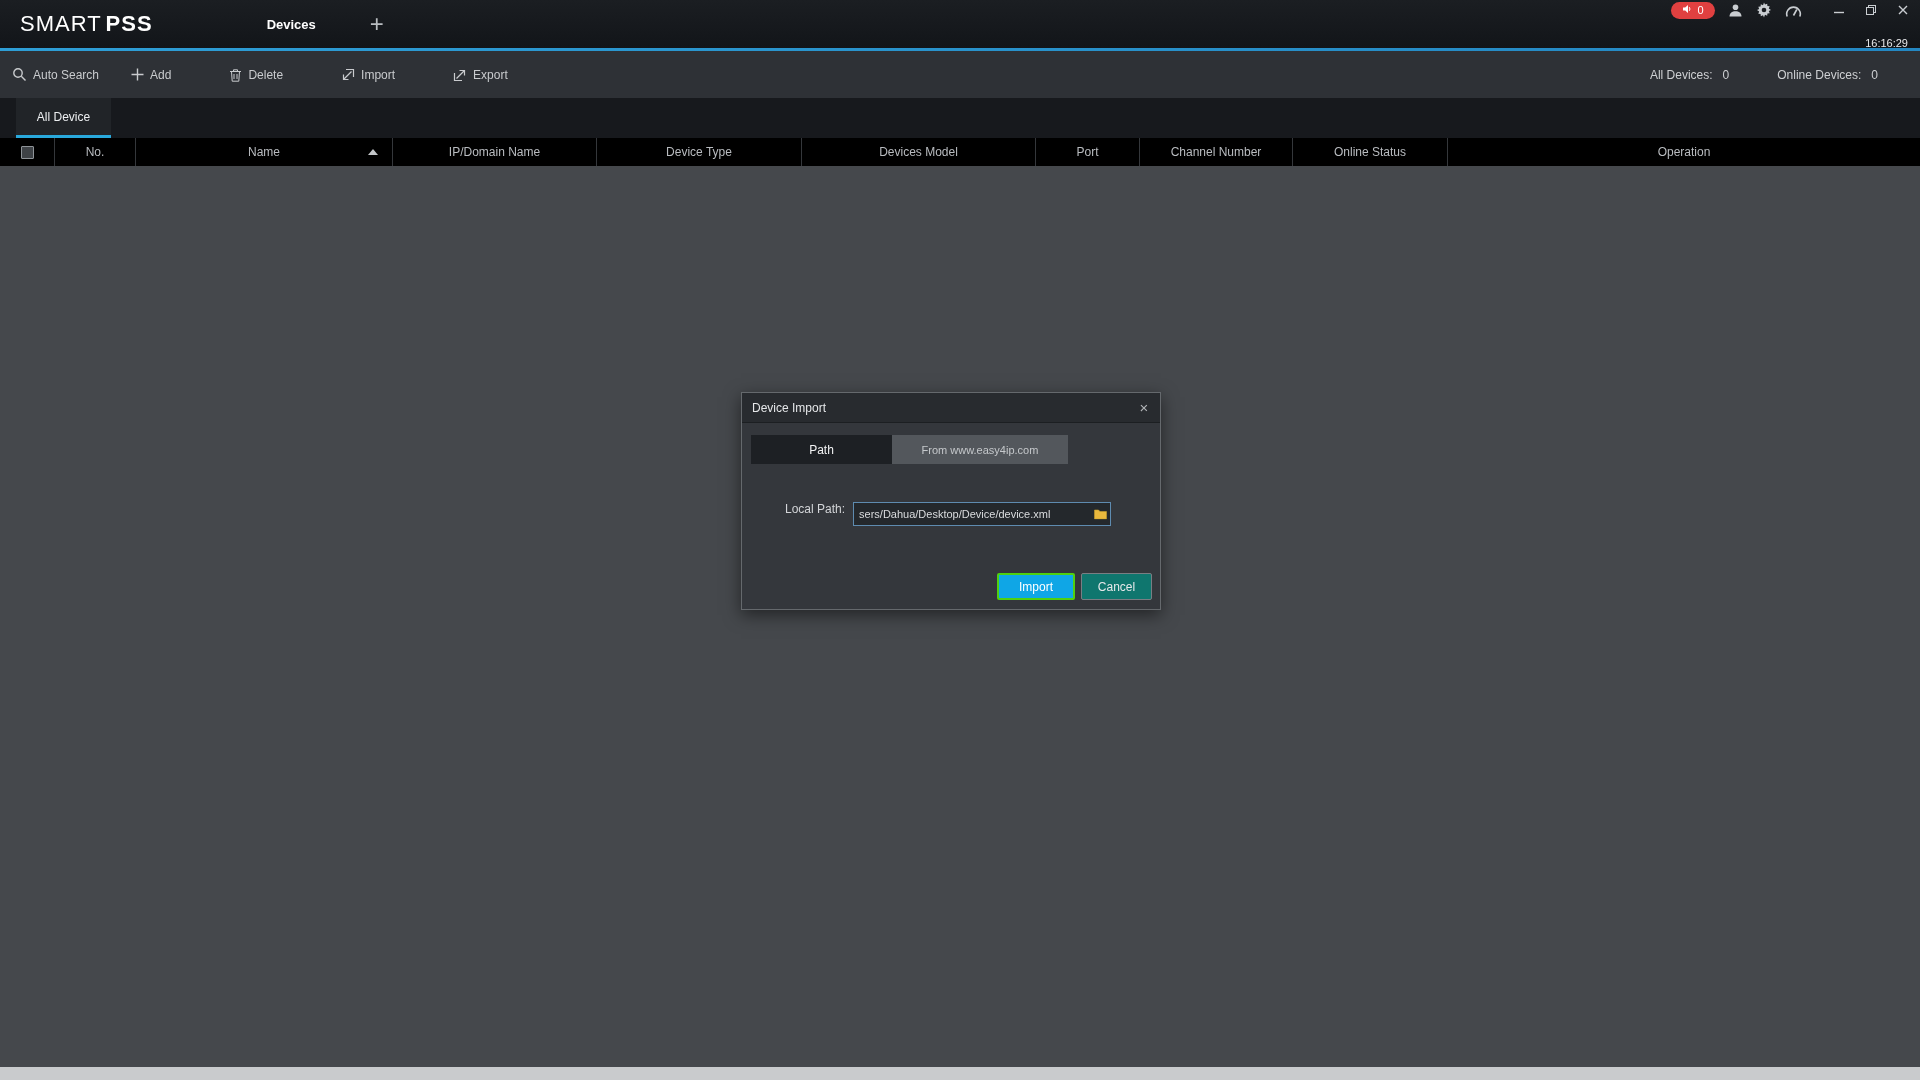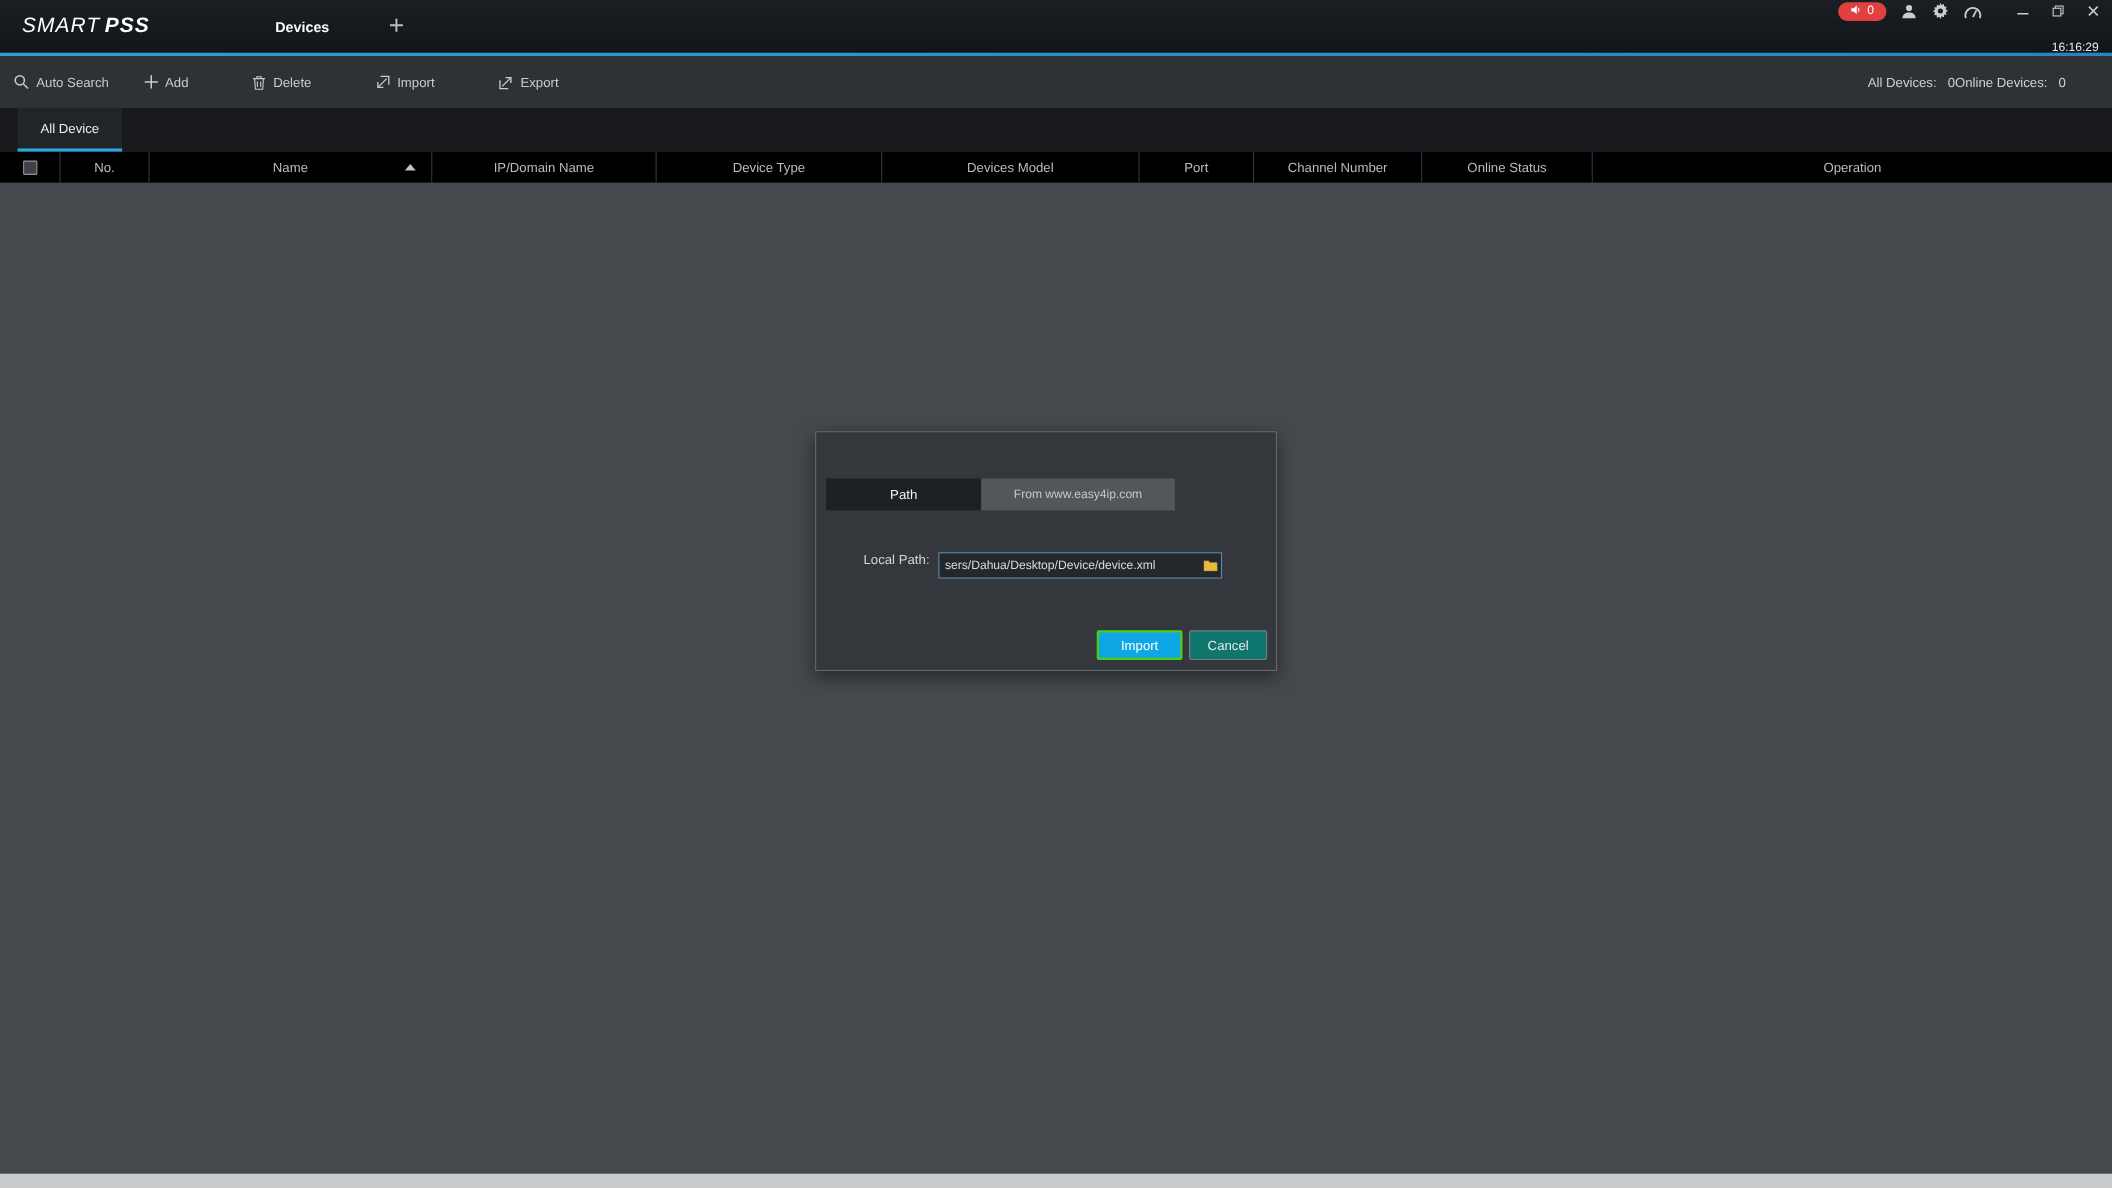--- a/index.html
+++ b/index.html
@@ -14,21 +14,21 @@
   
   .topbar {
     position:absolute; top:0; left:0; right:0; height:48px;
     background:linear-gradient(#1b1e22,#121519);
     display:flex; align-items:center;
   }
   .accent-line {
     position:absolute; top:48px; left:0; right:0; height:3px;
     background:linear-gradient(90deg,#2e9ed6,#2487c2);
   }
-  .logo { margin-left:20px; font-size:19px; color:#fff; letter-spacing:1px; white-space:nowrap;font-style:italic; }
+  .logo { margin-left:20px; font-size:22px; color:#fff; letter-spacing:1px; white-space:nowrap; }
   .logo .light { font-weight:300; }
   .logo .bold { font-weight:bold; margin-left:4px; }
   .nav-tab {
     margin-left:100px; color:#fff; font-size:13px; font-weight:bold;
     height:48px; display:flex; align-items:center; padding:0 14px; cursor:default;
   }
   .nav-add {
     margin-left:40px; color:#b9bdc1; font-size:24px; font-weight:300;
     height:48px; display:flex; align-items:center; cursor:default;
   }
@@ -52,21 +52,21 @@
   .toolbar {
     position:absolute; top:51px; left:0; right:0; height:47px;
     background:#2e3136; display:flex; align-items:center;
     color:#c9cbce; font-size:12px;
   }
   .tool-item { display:flex; align-items:center; gap:6px; cursor:default; white-space:nowrap; }
   .tool-item svg { display:block; }
   .t1 { margin-left:12px; }
   .t2 { margin-left:32px; }
   .t3 { margin-left:58px; }
-  .counts { margin-left:auto; display:flex; align-items:flex-end; margin-right:42px; color:#ced0d3; }
+  .counts { margin-left:auto; display:flex; align-items:flex-end; margin-right:42px; gap:48px; color:#ced0d3; }
   .count-pair { display:flex; gap:10px; }
 
   
   .viewtabs {
     position:absolute; top:98px; left:0; right:0; height:40px;
     background:#17191d; display:flex; align-items:stretch;
   }
   .viewtab {
     margin-left:16px; width:95px; background:#212428; color:#eceef0;
     font-size:12px; display:flex; align-items:center; justify-content:center;
@@ -273,20 +273,24 @@
   <div class="th w-ip">IP/Domain Name</div>
   <div class="th w-type">Device Type</div>
   <div class="th w-model">Devices Model</div>
   <div class="th w-port">Port</div>
   <div class="th w-chan">Channel Number</div>
   <div class="th w-online">Online Status</div>
   <div class="th w-op">Operation</div>
 </div>
 
 <div class="dialog">
+  <div class="dlg-titlebar">
+    <span class="dlg-title">Device Import</span>
+    <span class="dlg-close">×</span>
+  </div>
   <div class="dlg-tabs">
     <div class="dlg-tab active">Path</div>
     <div class="dlg-tab inactive">From www.easy4ip.com</div>
   </div>
   <div class="path-row">
     <span class="path-label">Local Path:</span>
     <span class="path-input-wrap">
       <input class="path-input" type="text" value="sers/Dahua/Desktop/Device/device.xml" style="">
       <span class="browse-icon">
         <svg width="13" height="11" viewBox="0 0 13 11">

